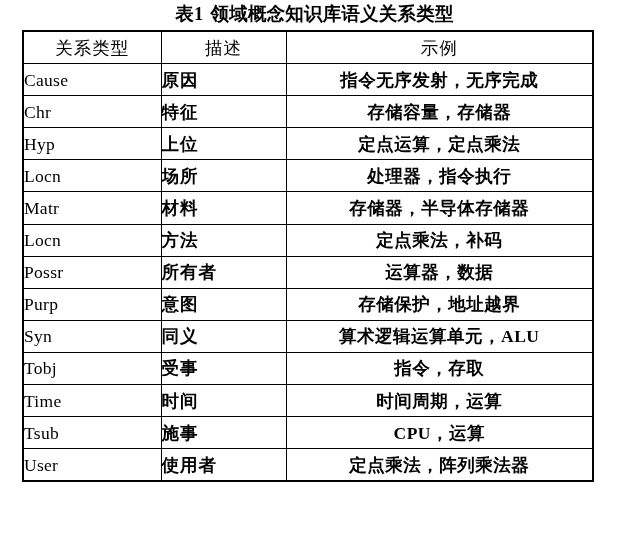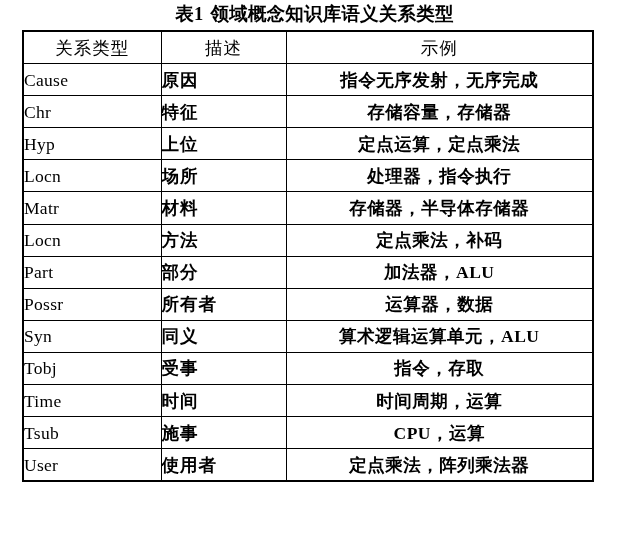--- a/index.html
+++ b/index.html
@@ -150,30 +150,30 @@
           <td class="cell-type">Matr</td>
           <td class="cell-desc">材料</td>
           <td class="cell-example">存储器，半导体存储器</td>
         </tr>
         <tr>
           <td class="cell-type">Locn</td>
           <td class="cell-desc">方法</td>
           <td class="cell-example">定点乘法，补码</td>
         </tr>
         <tr>
-          <td class="cell-type">Part</td>
-          <td class="cell-desc">部分</td>
-          <td class="cell-example">加法器，ALU</td>
-        </tr>
-        <tr>
           <td class="cell-type">Possr</td>
           <td class="cell-desc">所有者</td>
           <td class="cell-example">运算器，数据</td>
         </tr>
         <tr>
+          <td class="cell-type">Purp</td>
+          <td class="cell-desc">意图</td>
+          <td class="cell-example">存储保护，地址越界</td>
+        </tr>
+        <tr>
           <td class="cell-type">Syn</td>
           <td class="cell-desc">同义</td>
           <td class="cell-example">算术逻辑运算单元，ALU</td>
         </tr>
         <tr>
           <td class="cell-type">Tobj</td>
           <td class="cell-desc">受事</td>
           <td class="cell-example">指令，存取</td>
         </tr>
         <tr>

